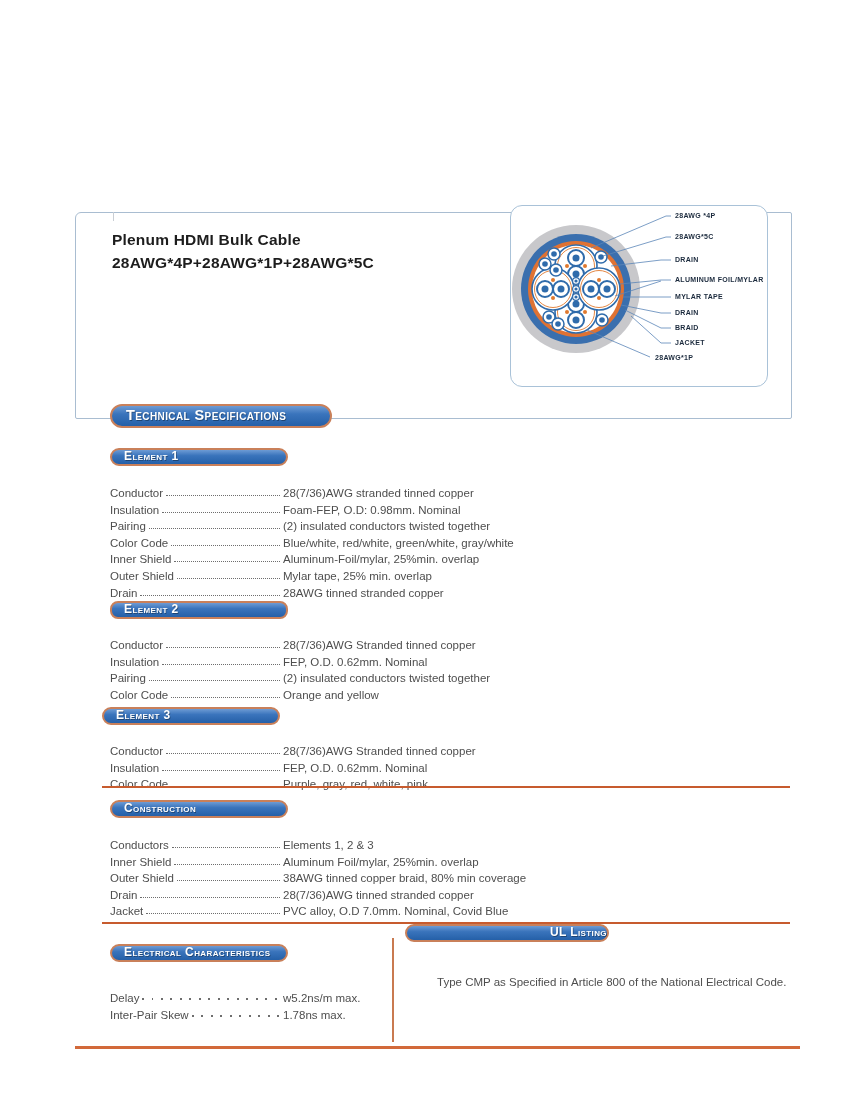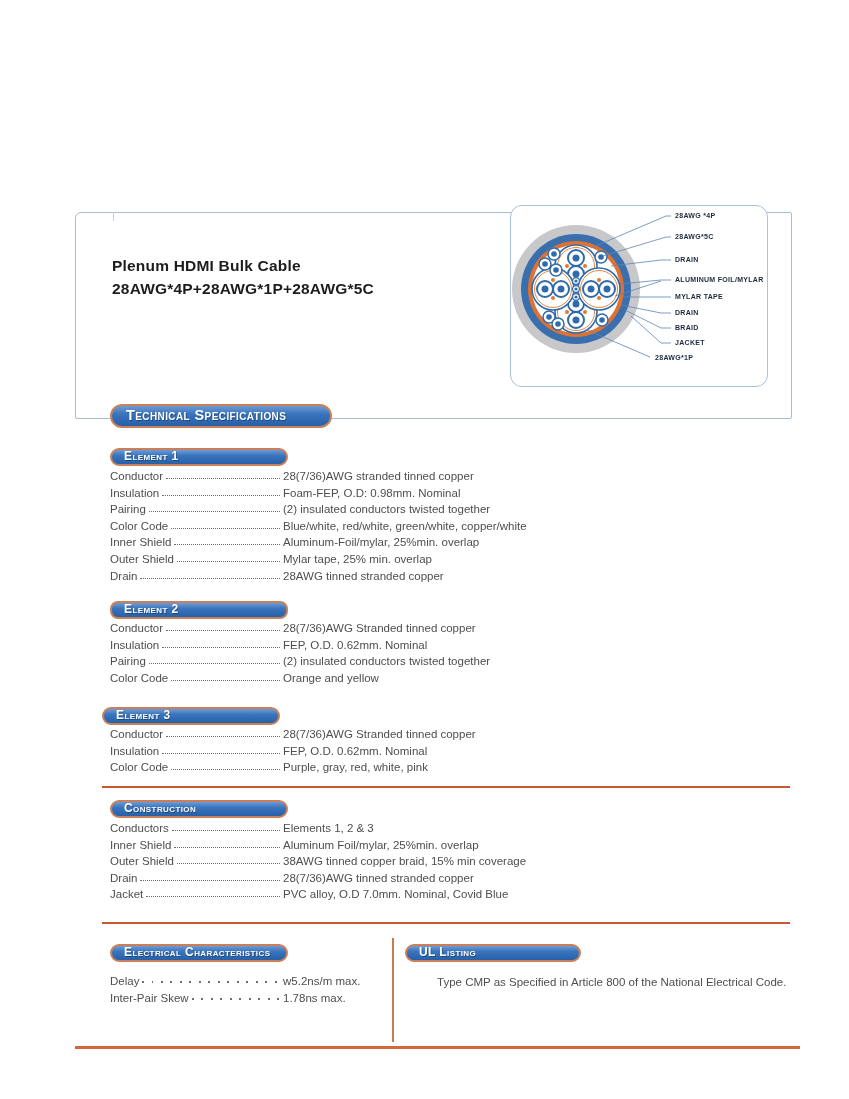--- a/index.html
+++ b/index.html
@@ -4,41 +4,41 @@
 <style>
   html,body{margin:0;padding:0;background:#ffffff;}
   body{font-family:"Liberation Sans", sans-serif;}
   .page{position:relative;width:849px;height:1099px;background:#ffffff;overflow:hidden;}
 
   
   .header-box{position:absolute;left:75px;top:212px;width:715px;height:205px;
     border:1px solid #a9bdd1;border-radius:6px 2px 2px 2px;}
   .logo-mark{position:absolute;left:113px;top:212px;width:1px;height:9px;background:#c9ced4;}
 
-  .title{position:absolute;left:112px;top:254px;font-size:15.5px;font-weight:700;
+  .title{position:absolute;left:112px;top:228px;font-size:15.5px;font-weight:700;
     color:#1d1d1d;line-height:23px;letter-spacing:0.2px;}
 
   
   .diagram-box{position:absolute;left:510px;top:205px;width:256px;height:180px;
     background:#fff;border:1px solid #a9c2d8;border-radius:12px;}
   .diagram-box svg{display:block;}
 
   
   .badge{position:absolute;box-sizing:border-box;
     background:linear-gradient(180deg,#6d9bd4 0%,#3a74bc 40%,#2560a8 100%);
     border:2px solid #c9805a;border-radius:12px;color:#ffffff;font-weight:700;
     font-variant:small-caps;text-shadow:0.8px 0.8px 0 rgba(0,0,0,0.35);
     display:flex;align-items:center;padding:0 0 2px 12px;letter-spacing:0.4px;}
   .badge.small{width:178px;height:18px;font-size:12px;}
   .badge.tech{width:222px;height:24px;font-size:14.5px;border-radius:14px;padding-left:14px;}
 
   
   .rows{position:absolute;left:110px;width:600px;}
   .row{display:flex;align-items:baseline;height:16.6px;font-size:11.5px;color:#4e4e4e;}
-  .kw{display:flex;width:173px;align-items:baseline;}
+  .kw{display:flex;width:173px;align-items:baseline;margin-top:17px;}
   .key{white-space:nowrap;}
   .leader{flex:1;margin:0 3px;border-bottom:1.6px dotted #6e6e6e;align-self:flex-end;
     margin-bottom:3px;height:0;}
   .leader.sparse{border-bottom:none;height:2px;
     background:repeating-linear-gradient(to right,#6e6e6e 0 1.8px,transparent 1.8px 9.5px);
     margin-bottom:4px;}
   .val{white-space:nowrap;}
 
   .hrule{position:absolute;left:102px;width:688px;height:2px;background:#c75b2e;}
   .vdivider{position:absolute;left:392px;top:938px;width:2px;height:104px;background:#c97a50;}
@@ -193,21 +193,21 @@
           <span class="key">Pairing</span>
           <span class="leader"></span>
         </span>
         <span class="val">(2) insulated conductors twisted together</span>
       </div>
     <div class="row">
         <span class="kw">
           <span class="key">Color Code</span>
           <span class="leader"></span>
         </span>
-        <span class="val">Blue/white, red/white, green/white, copper/white</span>
+        <span class="val">Blue/white, red/white, green/white, gray/white</span>
       </div>
     <div class="row">
         <span class="kw">
           <span class="key">Inner Shield</span>
           <span class="leader"></span>
         </span>
         <span class="val">Aluminum-Foil/mylar, 25%min. overlap</span>
       </div>
     <div class="row">
         <span class="kw">
@@ -304,21 +304,21 @@
           <span class="key">Inner Shield</span>
           <span class="leader"></span>
         </span>
         <span class="val">Aluminum Foil/mylar, 25%min. overlap</span>
       </div>
     <div class="row">
         <span class="kw">
           <span class="key">Outer Shield</span>
           <span class="leader"></span>
         </span>
-        <span class="val">38AWG tinned copper braid, 15% min coverage</span>
+        <span class="val">38AWG tinned copper braid, 80% min coverage</span>
       </div>
     <div class="row">
         <span class="kw">
           <span class="key">Drain</span>
           <span class="leader"></span>
         </span>
         <span class="val">28(7/36)AWG tinned stranded copper</span>
       </div>
     <div class="row">
         <span class="kw">
@@ -345,19 +345,19 @@
       </div>
     <div class="row">
         <span class="kw">
           <span class="key">Inter-Pair Skew</span>
           <span class="leader sparse"></span>
         </span>
         <span class="val">1.78ns max.</span>
       </div>
   </div>
 
-  <div class="badge small" style="left:405px;top:944px;width:176px;">
+  <div class="badge small" style="left:405px;top:924px;width:204px;justify-content:flex-end;">
     <span>UL Listing</span>
   </div>
   <div class="ul-text">Type CMP as Specified in Article 800 of the National Electrical Code.</div>
 
   <div class="bottom-rule"></div>
 </div>
 
 </body></html>

